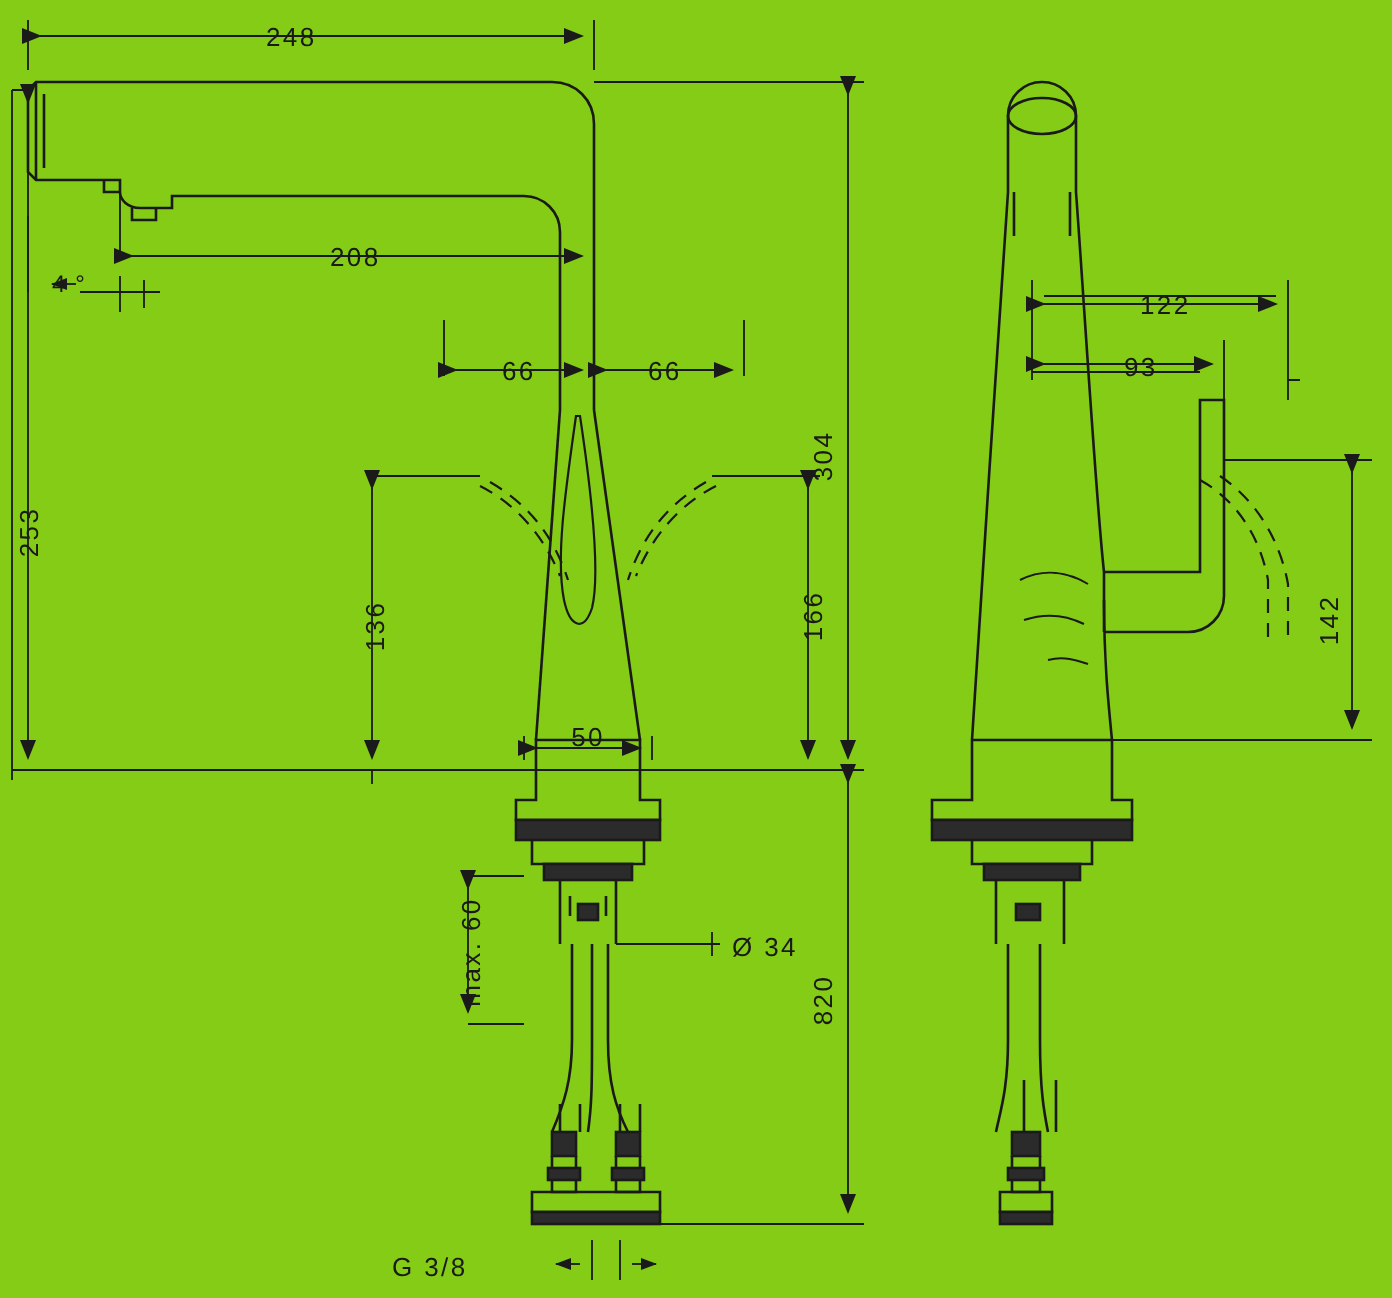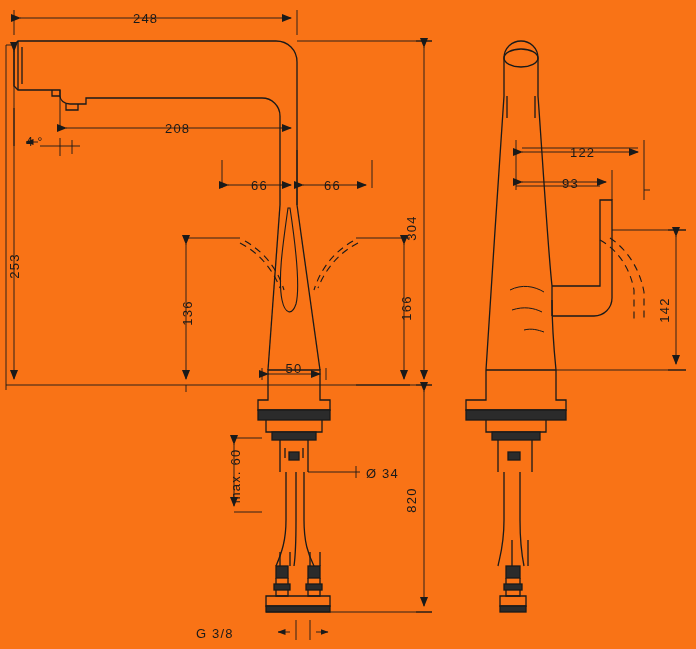--- a/index.html
+++ b/index.html
@@ -1,17 +1,17 @@
 <!DOCTYPE html>
 <html><head>
 <meta charset="utf-8">
 <style>
   html,body{margin:0;padding:0;background:#ffffff;}
   body{width:696px;height:649px;font-family:"Liberation Sans",sans-serif;overflow:hidden;}
-  #stage{position:relative;width:696px;height:649px;background:#f97316;}
+  #stage{position:relative;width:696px;height:649px;background:#84cc16;}
   svg{position:absolute;left:0;top:0;}
   .dim{font-family:"Liberation Sans",sans-serif;font-size:13px;fill:#1a1a1a;letter-spacing:1.2px;}
   .dim-small{font-family:"Liberation Sans",sans-serif;font-size:12px;fill:#1a1a1a;letter-spacing:0.8px;}
 </style>
 </head>
 <body>
 
 <div id="stage">
 
   <svg width="696" height="649" viewBox="0 0 696 649">

